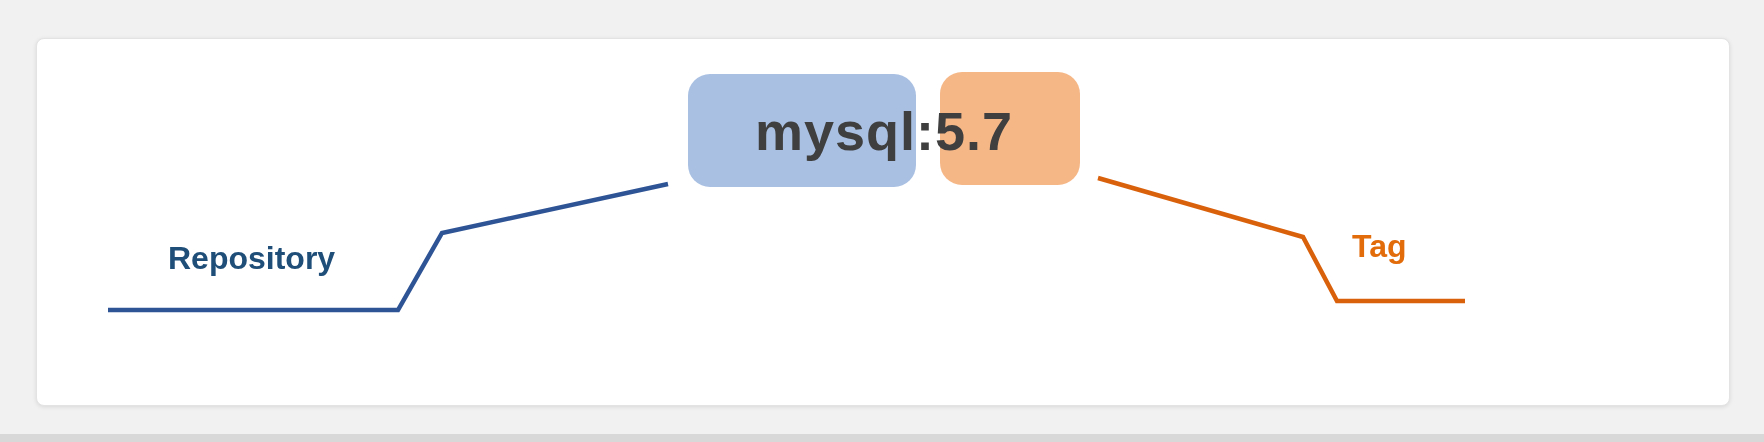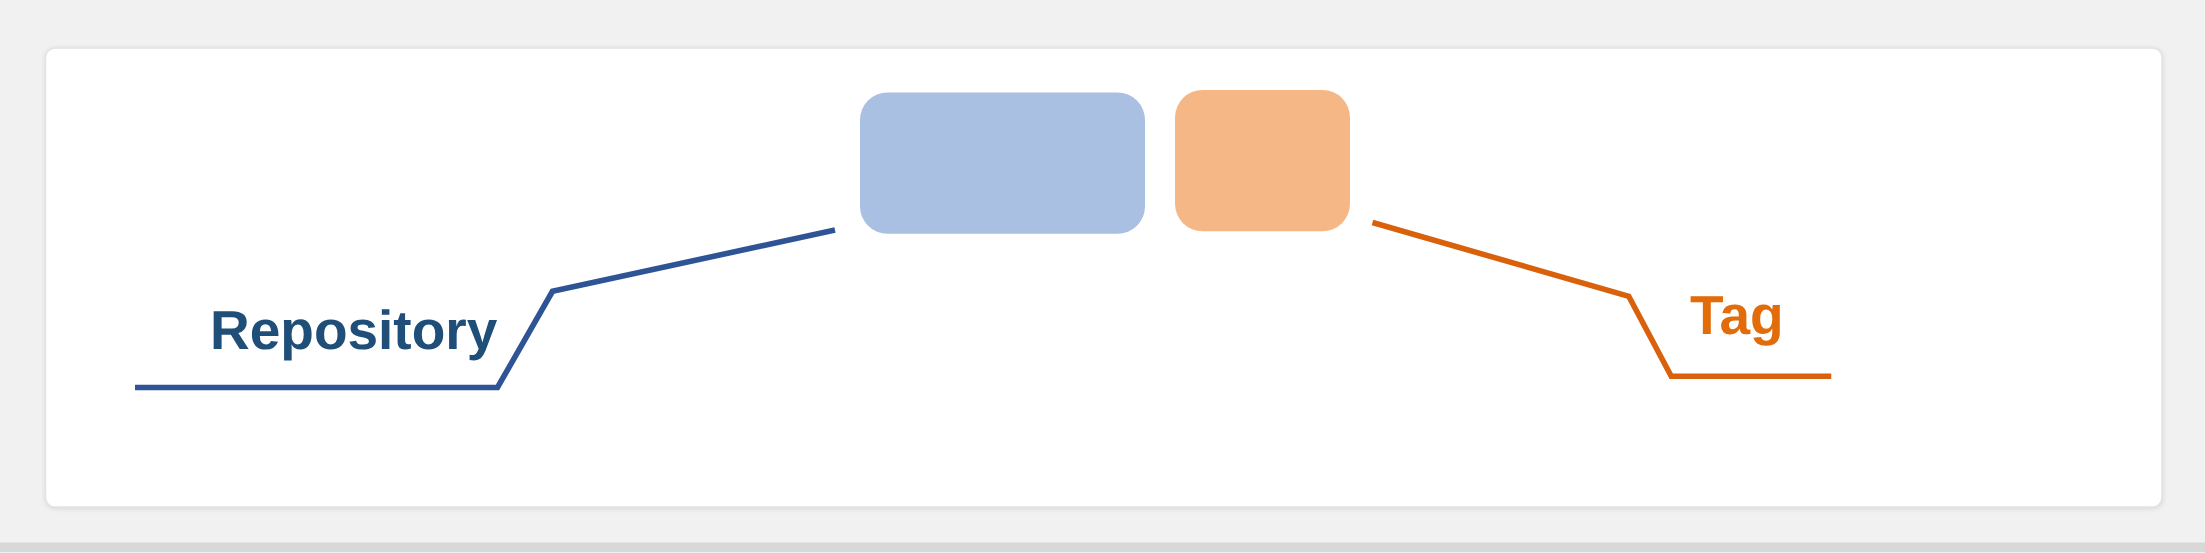--- a/index.html
+++ b/index.html
@@ -52,21 +52,21 @@
     justify-content: center;
     font-size: 54px;
     font-weight: 600;
     letter-spacing: 1px;
     color: #3f3f3f;
     z-index: 3;
     white-space: nowrap;
   }
   .label {
     position: absolute;
-    font-size: 44px;
+    font-size: 32px;
     font-weight: 600;
     z-index: 3;
     white-space: nowrap;
   }
   .label-repository {
     left: 168px;
     top: 240px;
     color: #1f4e79;
   }
   .label-tag {
@@ -88,18 +88,23 @@
 
     <rect x="688" y="74" width="228" height="113" rx="22" ry="22" fill="#a9c0e2"></rect>
 
     <rect x="940" y="72" width="140" height="113" rx="22" ry="22" fill="#f6b787"></rect>
 
     <polyline points="108,310 398,310 442,233 668,184" fill="none" stroke-width="4.5" stroke="#2f5496"></polyline>
 
     <polyline points="1098,178 1303,237 1337,301 1465,301" fill="none" stroke-width="4.5" stroke="#d9610c"></polyline>
   </svg>
 
+  <div class="image-text">
+    <span>mysql</span>
+      <span>:</span>
+      <span>5.7</span>
+  </div>
 
   <div class="label label-repository">Repository</div>
 
   <div class="label label-tag">Tag</div>
 
 </div>
 
 </body></html>

